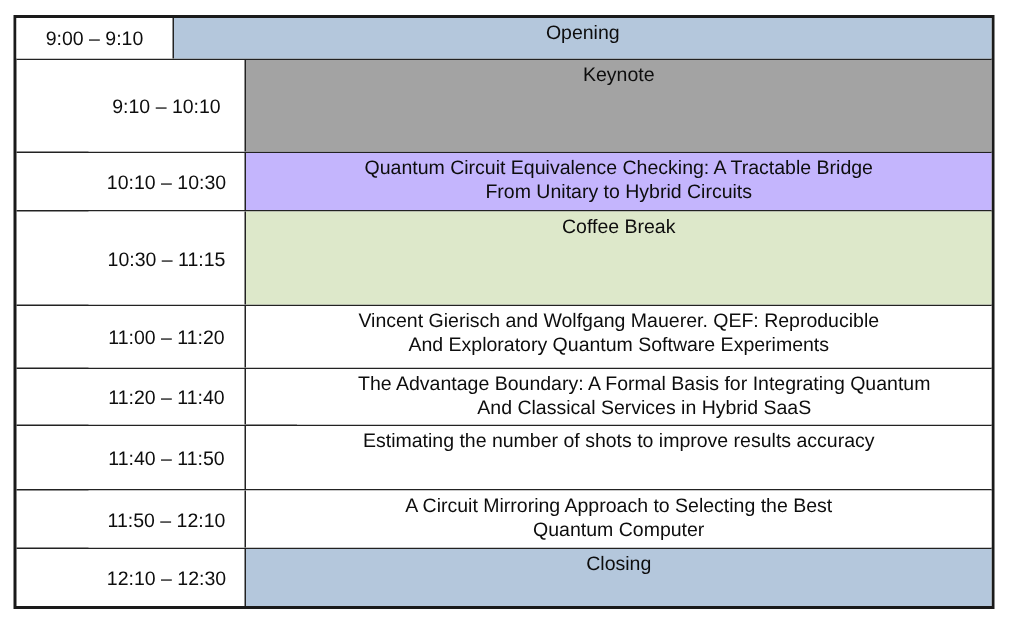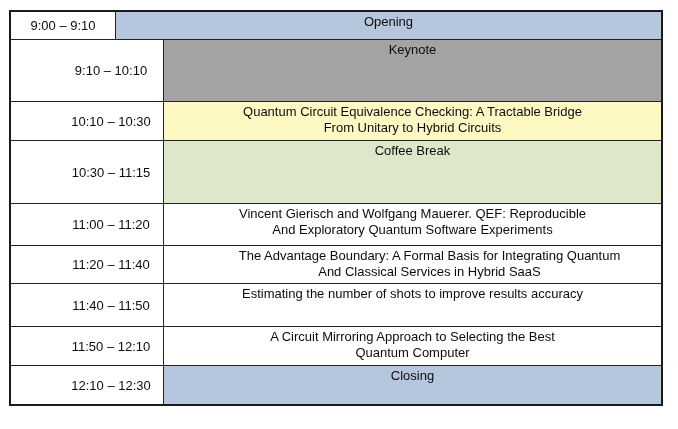--- a/index.html
+++ b/index.html
@@ -84,21 +84,21 @@
     <div class="row">
       <div class="time-cell">9:10 – 10:10</div>
       <div class="session-cell" style="background: #a3a3a3;">
         <div class="line">Keynote</div>
 
       </div>
     </div>
 
     <div class="row">
       <div class="time-cell">10:10 – 10:30</div>
-      <div class="session-cell" style="background: #fef9c3;">
+      <div class="session-cell" style="background: #c4b5fd;">
         <div class="line">Quantum Circuit Equivalence Checking: A Tractable Bridge</div>
         <div class="line">From Unitary to Hybrid Circuits</div>
       </div>
     </div>
 
     <div class="row">
       <div class="time-cell">10:30 – 11:15</div>
       <div class="session-cell" style="background: rgb(221, 232, 202);">
         <div class="line">Coffee Break</div>
 

